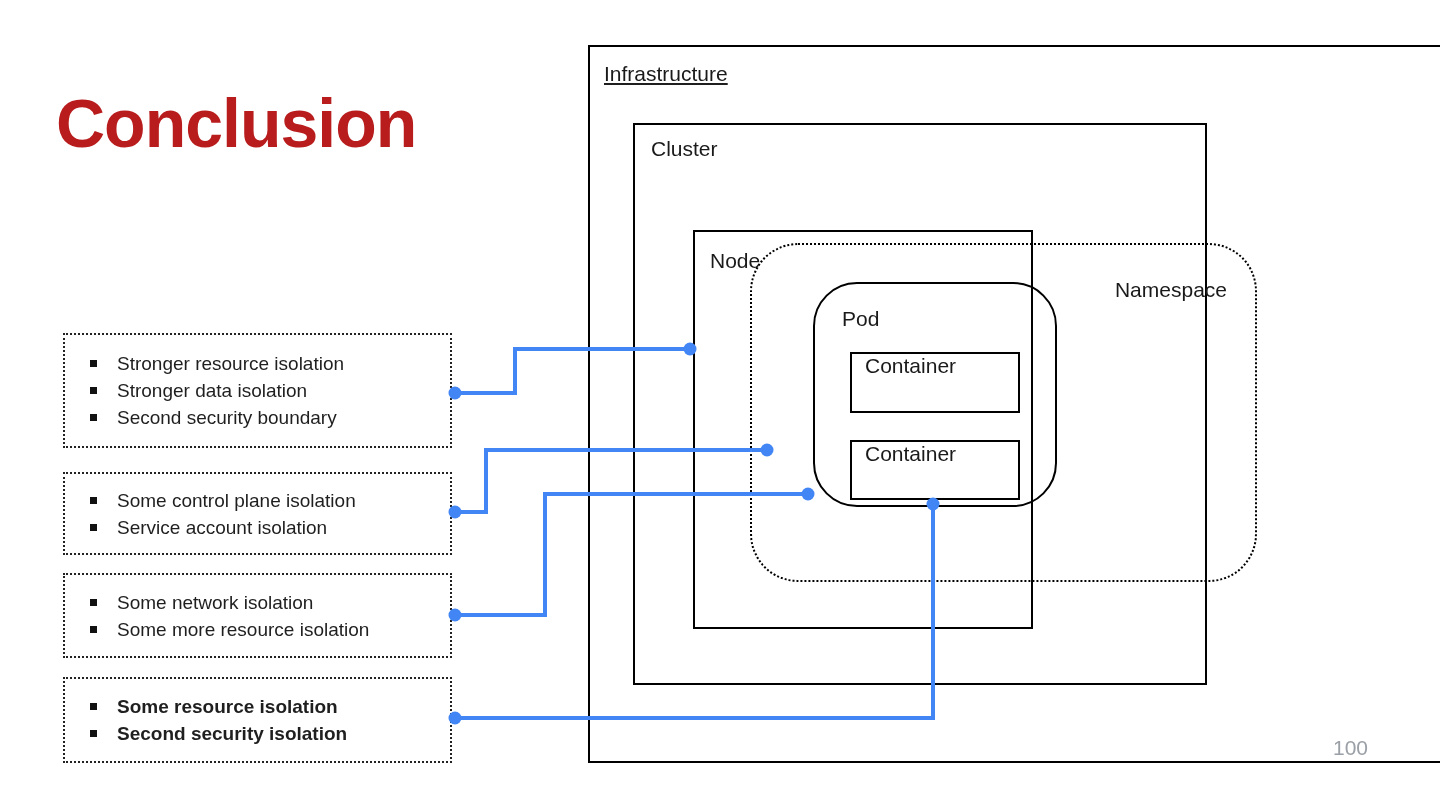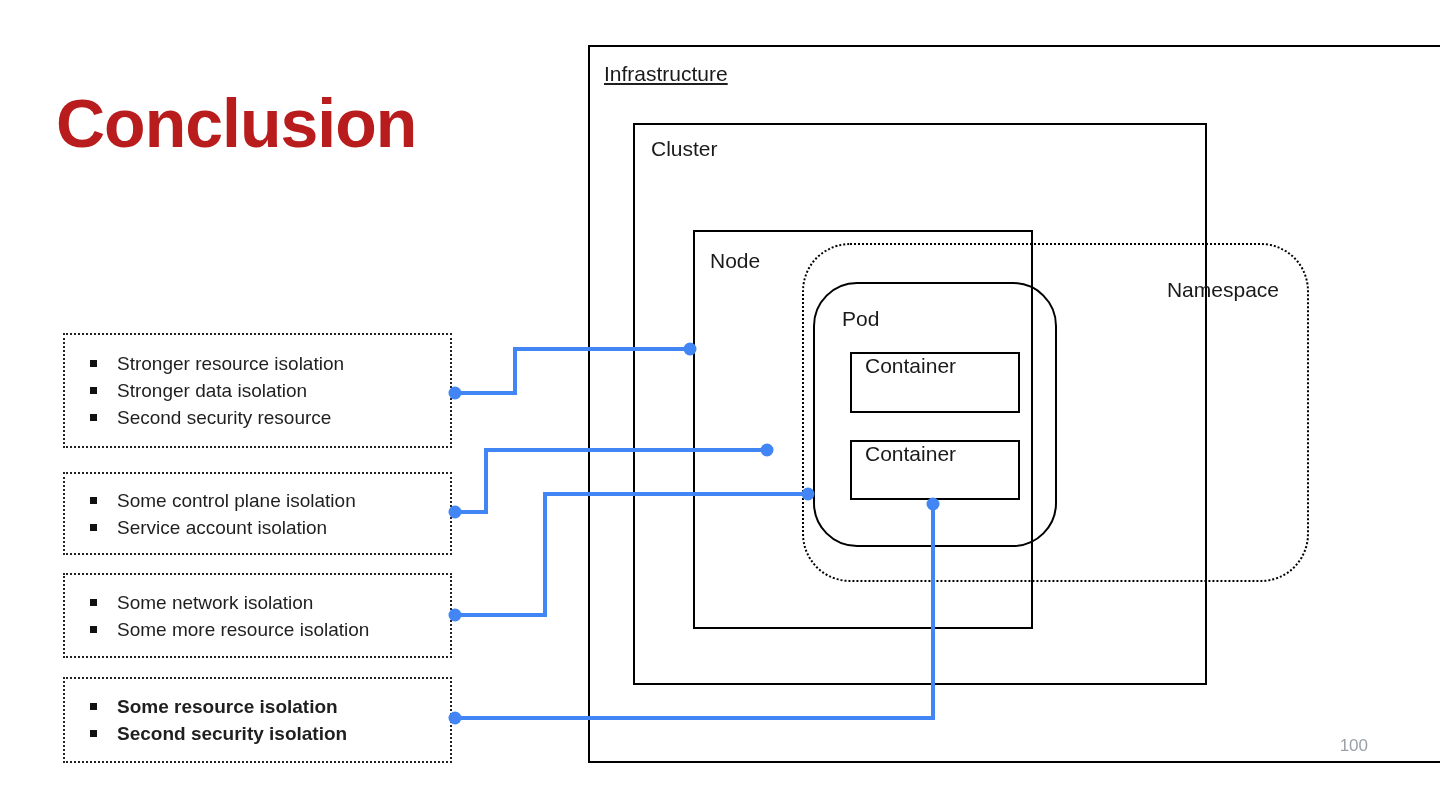--- a/index.html
+++ b/index.html
@@ -32,54 +32,54 @@
   
   .dbox{position:absolute;border:2px solid #000;box-sizing:border-box;background:transparent;}
   .dbox .dlabel{font-size:21px;color:#1a1a1a;display:block;}
   #infrastructure{left:588px;top:45px;width:898px;height:718px;text-decoration:underline;}
   #infrastructure>.dlabel{padding:15px 0 0 14px;}
   #cluster{left:633px;top:123px;width:574px;height:562px;}
   #cluster>.dlabel{padding:12px 0 0 16px;}
   #node{left:693px;top:203px;width:340px;height:399px;margin-top:27px;}
   #node>.dlabel{padding:17px 0 0 15px;}
   #namespace{
-    left:802px;top:243px;width:507px;height:339px;
+    left:750px;top:243px;width:507px;height:339px;
     border:2px dotted #000;border-radius:48px;
   }
   #namespace>.dlabel{position:absolute;top:33px;right:28px;}
-  #pod{left:813px;top:282px;width:244px;height:265px;border-radius:44px;}
+  #pod{left:813px;top:282px;width:244px;height:225px;border-radius:44px;}
   #pod>.dlabel{padding:23px 0 0 27px;}
   .container-box{
     left:850px;width:170px;display:flex;align-items:flex-start;
   }
   .container-box>.dlabel{padding-left:13px;}
   #container-1{top:352px;height:61px;}
   #container-2{top:440px;height:60px;}
   
   .page-number{
     position:absolute;left:1316px;top:736px;width:52px;text-align:right;
-    font-size:17px;color:#9AA0A6;
+    font-size:21px;color:#9AA0A6;
   }
   
   .connectors{position:absolute;left:0;top:0;width:1440px;height:810px;pointer-events:none;}
   .connectors polyline{fill:none;stroke:#4285F4;stroke-width:4;}
   .connectors circle{fill:#4285F4;}
 </style>
 </head>
 <body>
 
 <div class="slide">
 
   <h1 class="title">Conclusion</h1>
 
   <div class="callout" id="callout-1">
     <ul>
       <li>Stronger resource isolation</li>
       <li>Stronger data isolation</li>
-      <li>Second security resource</li>
+      <li>Second security boundary</li>
     </ul>
   </div>
   <div class="callout" id="callout-2">
     <ul>
       <li>Some control plane isolation</li>
       <li>Service account isolation</li>
     </ul>
   </div>
   <div class="callout" id="callout-3">
     <ul>

